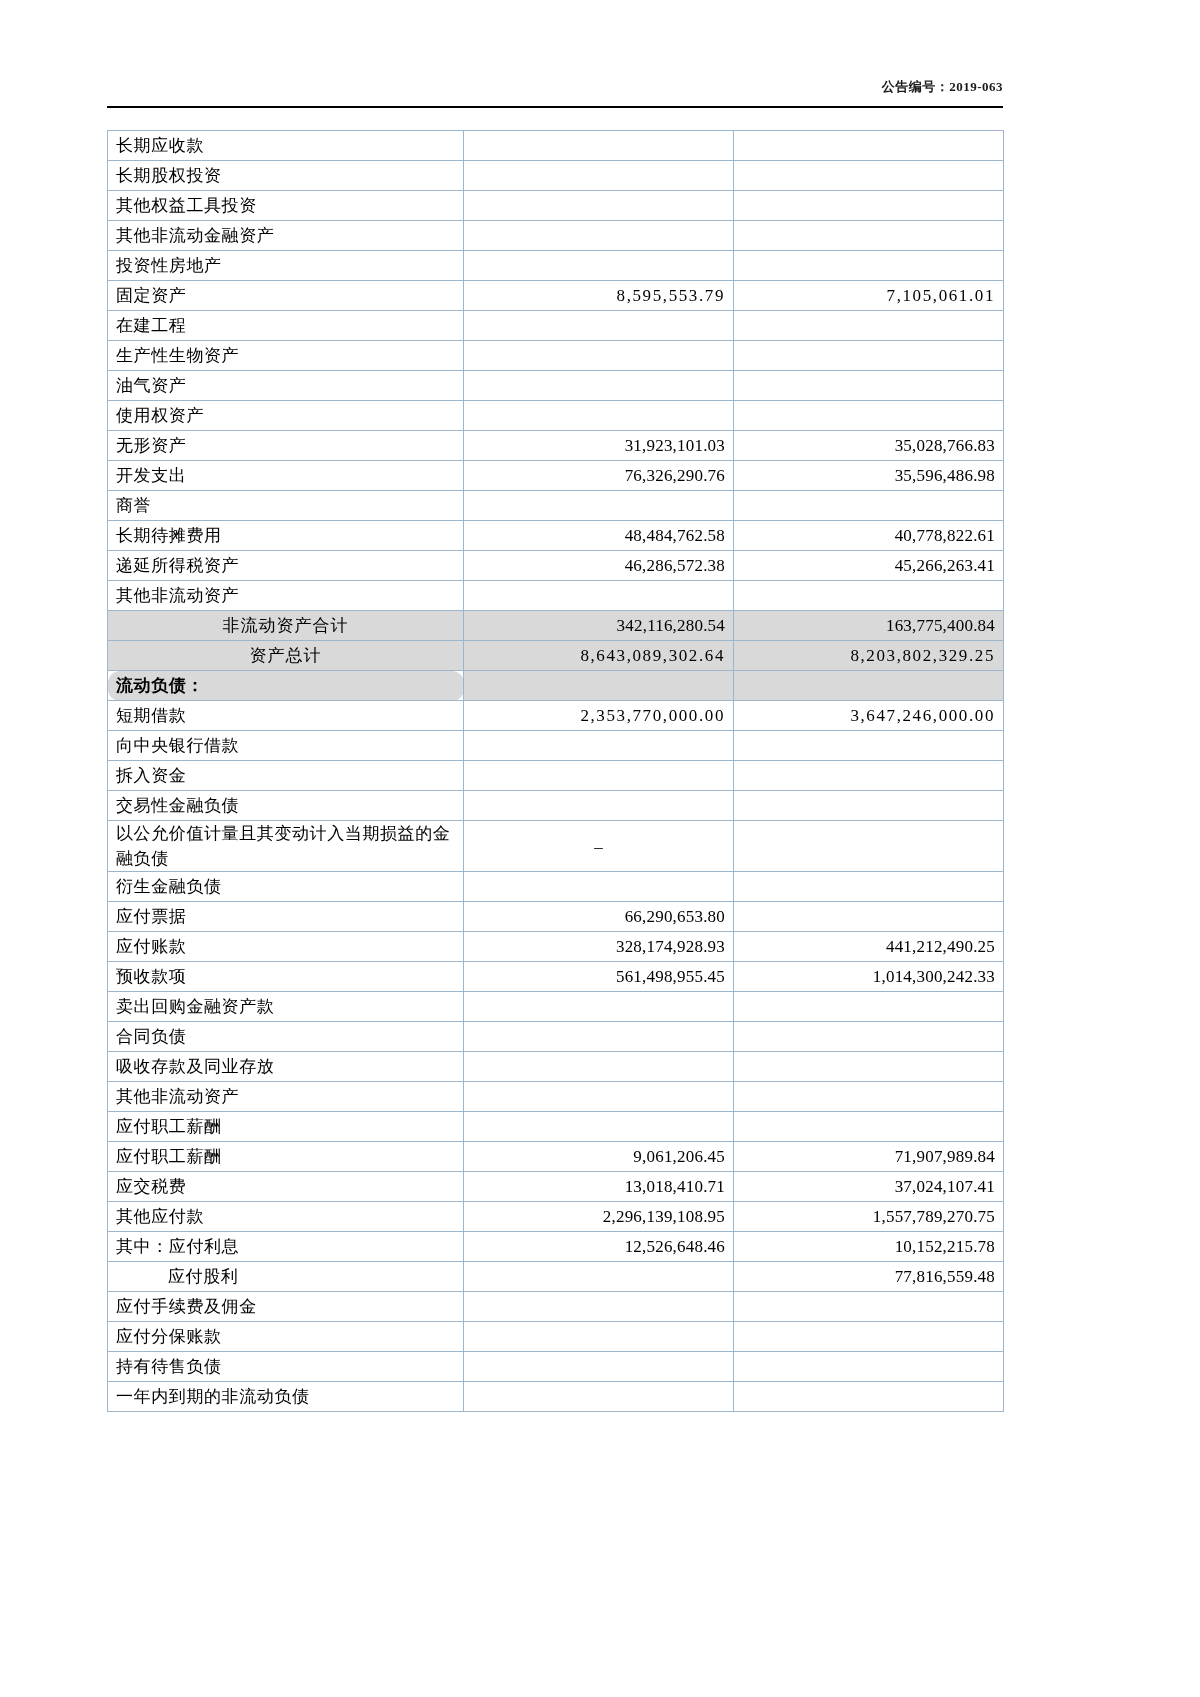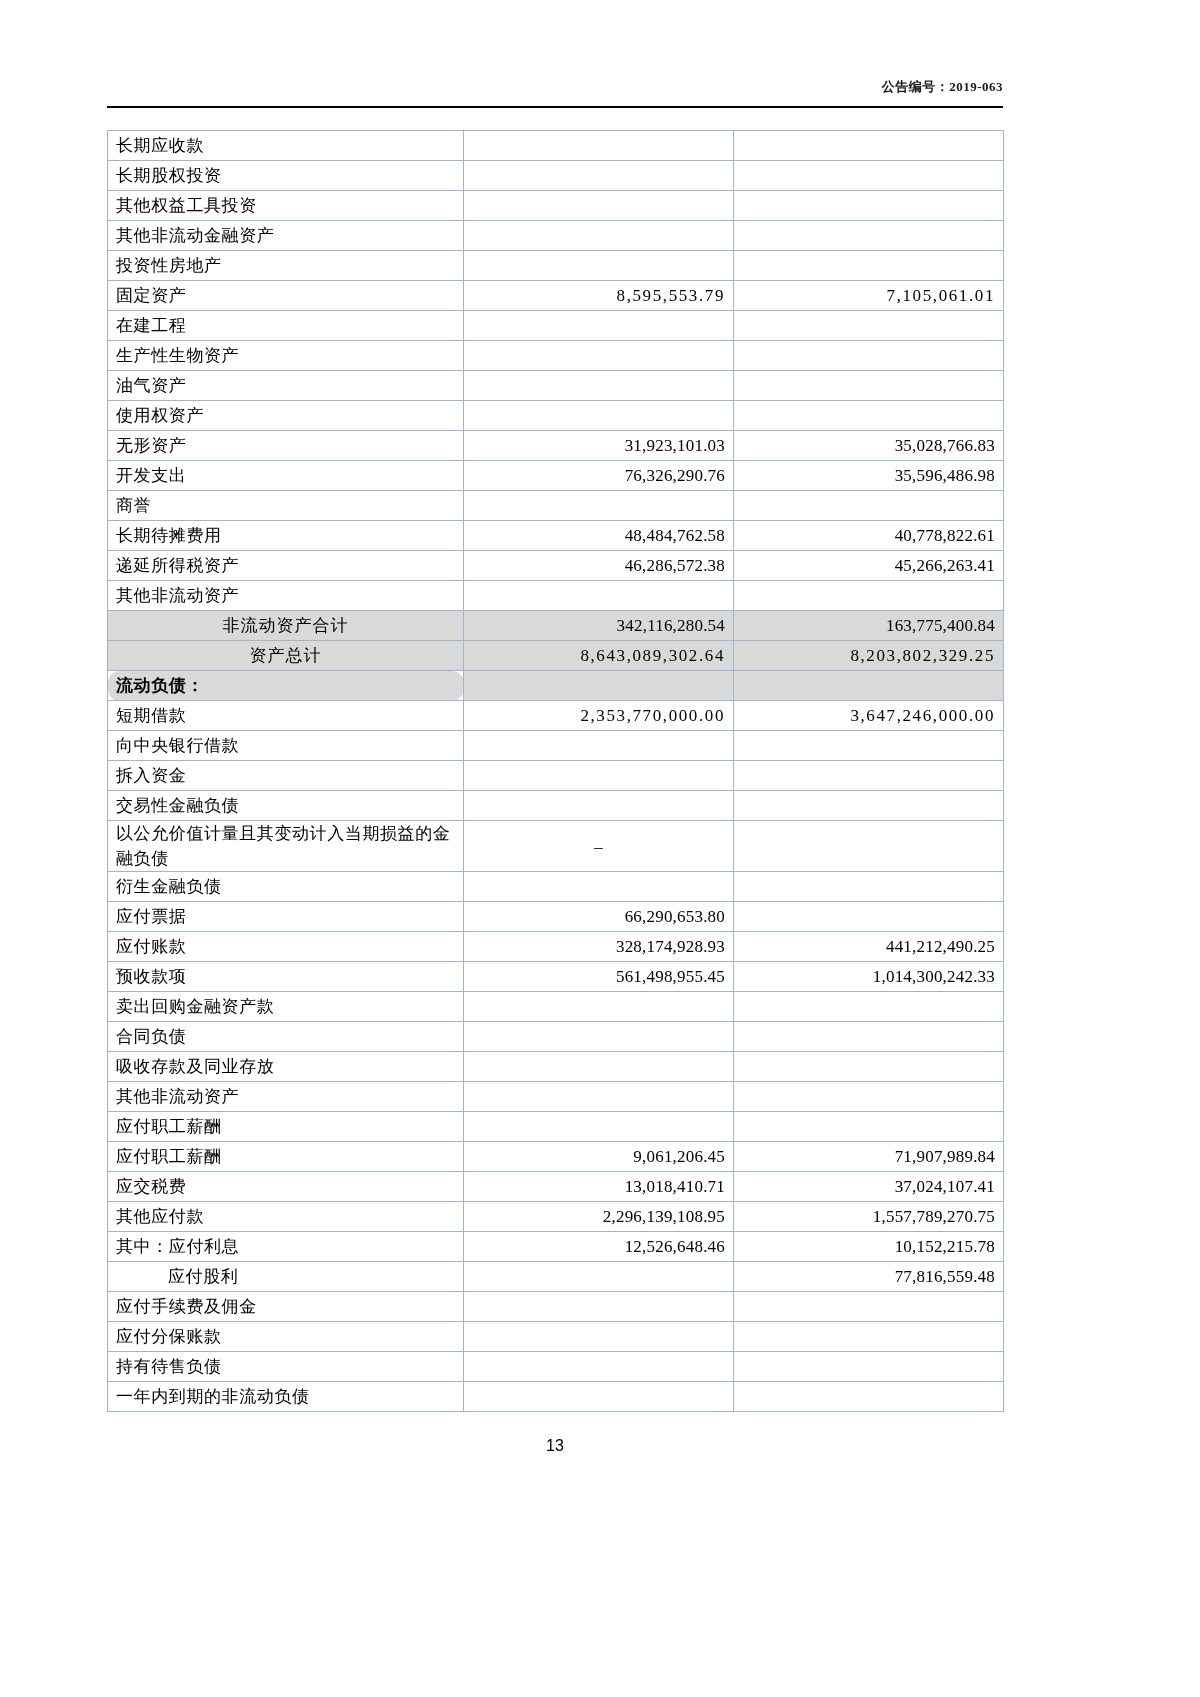--- a/index.html
+++ b/index.html
@@ -341,15 +341,14 @@
             <td class="num"></td>
           </tr>
           <tr>
             <td class="label">一年内到期的非流动负债</td>
             <td class="num"></td>
             <td class="num"></td>
           </tr>
         </tbody>
     </table>
 
-    <div class="pagenum">13</div>
   </div>
 </div>
 
 </body></html>

